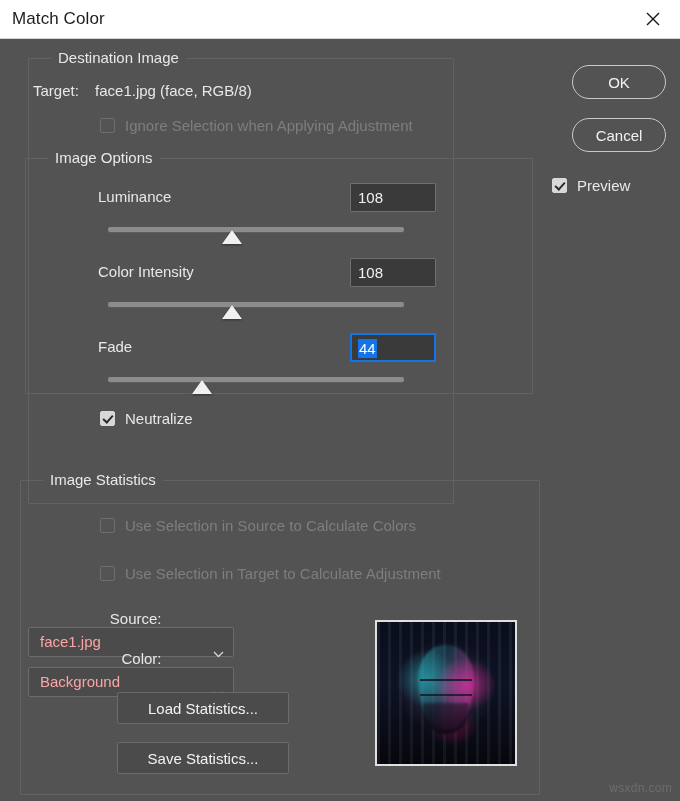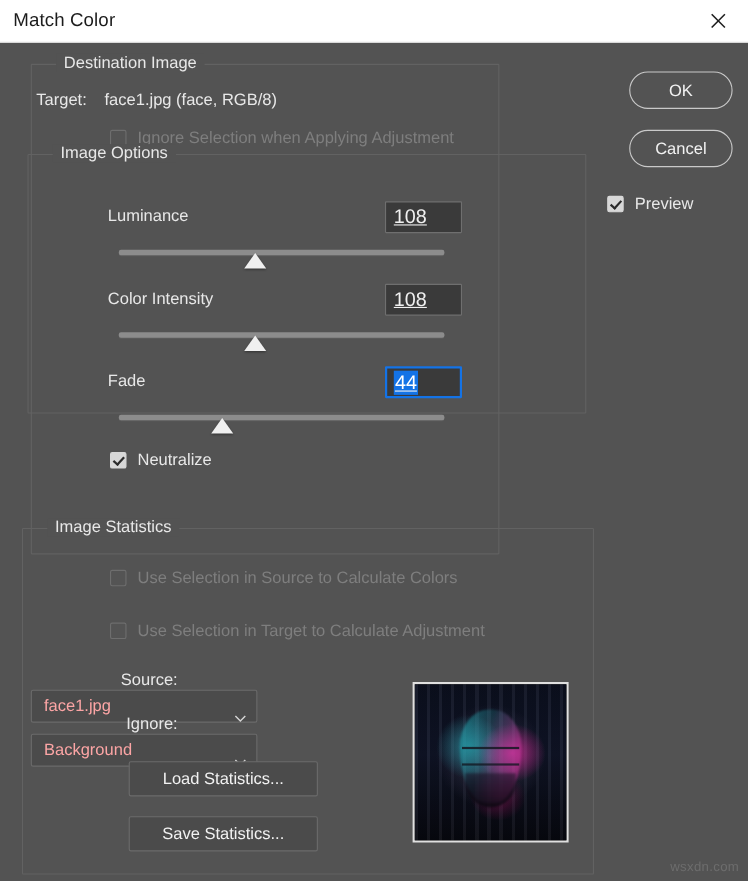--- a/index.html
+++ b/index.html
@@ -75,21 +75,21 @@
   }
 
   #group-destination {
     left: 28px;
     top: 18px;
     width: 426px;
     height: 446px;
   }
   #group-imageoptions {
     left: 25px;
-    top: 100px;
+    top: 118px;
     width: 508px;
     height: 236px;
   }
   #group-statistics {
     left: 20px;
     top: 440px;
     width: 520px;
     height: 315px;
   }
 
@@ -164,32 +164,31 @@
     left: 98px;
     top: 0;
     font-size: 15px;
     color: #e8e8e8;
     white-space: nowrap;
   }
   .num-field {
     position: absolute;
     left: 350px;
     top: -5px;
-    width: 70px;
+    width: 86px;
     height: 29px;
     box-sizing: border-box;
     background: #3a3a3a;
     border: 1px solid #6f6f6f;
     color: #f0f0f0;
-    font-size: 18px;
+    font-size: 15px;
     font-family: "Liberation Sans", sans-serif;
     line-height: 27px;
     padding-left: 7px;
     border-radius: 1px;
-    text-decoration: underline;
   }
   .num-field.focused {
     border: 2px solid #1473e6;
     padding-left: 6px;
   }
   .num-field .sel {
     background: #1473e6;
     color: #ffffff;
     padding: 1px 1px;
   }
@@ -433,21 +432,21 @@
       <span>face1.jpg</span>
       <span class="chev">
         <svg width="11" height="7" viewBox="0 0 11 7" aria-hidden="true">
           <polyline points="1,1 5.5,5.5 10,1" fill="none" stroke="#d6d6d6" stroke-width="1.3"></polyline>
         </svg>
       </span>
     </div>
   </div>
 
   <div class="field-row" id="row-layer">
-    <span class="field-label">Ignore:</span>
+    <span class="field-label">Color:</span>
     <div class="select-box">
       <span>Background</span>
       <span class="chev">
         <svg width="11" height="7" viewBox="0 0 11 7" aria-hidden="true">
           <polyline points="1,1 5.5,5.5 10,1" fill="none" stroke="#d6d6d6" stroke-width="1.3"></polyline>
         </svg>
       </span>
     </div>
   </div>
 

